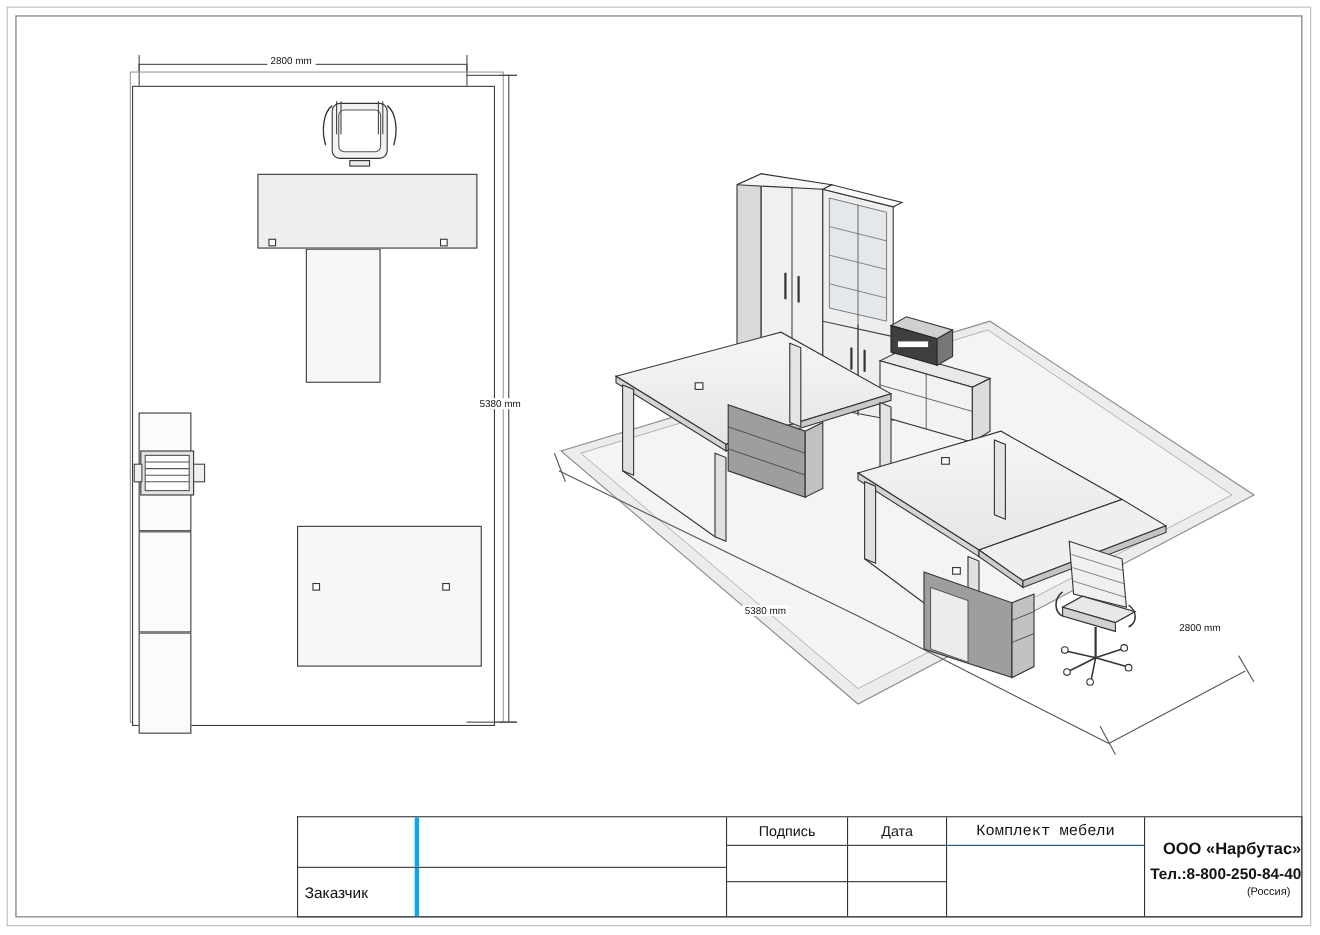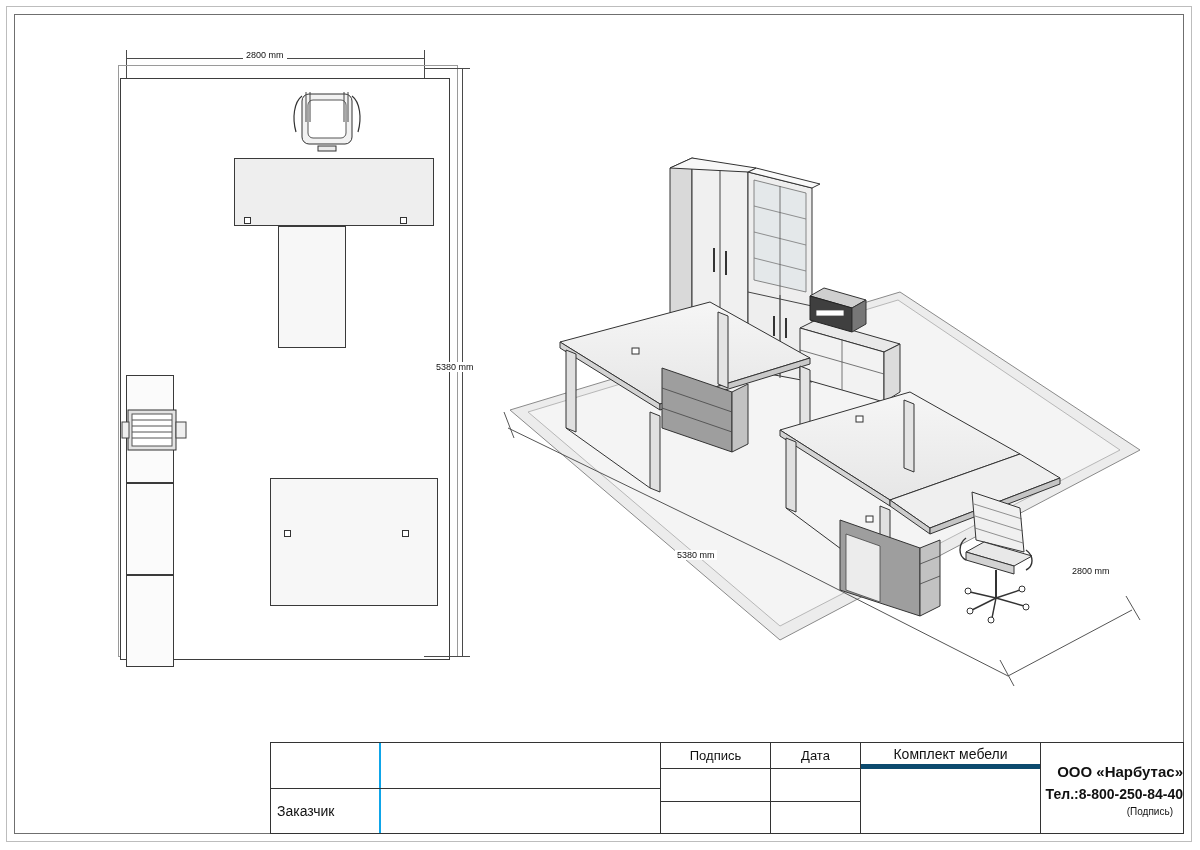--- a/index.html
+++ b/index.html
@@ -146,21 +146,21 @@
     flex: 1;
     display: flex;
     border-bottom: 1px solid #333;
     box-sizing: border-box;
   }
   .tb-row:last-child {
     border-bottom: none;
   }
   .tb-cell-lbl {
     width: 110px;
-    border-right: 2px solid #0ea5e9;
+    border-right: 4px solid #0ea5e9;
     box-sizing: border-box;
     display: flex;
     align-items: center;
     padding-left: 6px;
     font-size: 14px;
     color: #111;
   }
   .tb-cell-blank {
     flex: 1;
   }
@@ -218,27 +218,28 @@
   }
   .tb-set {
     width: 180px;
     border-right: 1px solid #333;
     box-sizing: border-box;
     display: flex;
     flex-direction: column;
   }
   .tb-set-top {
     height: 26px;
-    border-bottom: 5px solid #0c4a6e;
+    border-bottom: 1px solid #0c4a6e;
     box-sizing: border-box;
     display: flex;
     align-items: center;
     justify-content: center;
     font-size: 14px;
     color: #111;
+    font-family: Liberation Mono, monospace;
   }
   .tb-set-bot {
     flex: 1;
   }
   .tb-company {
     flex: 1;
     box-sizing: border-box;
     display: flex;
     flex-direction: column;
     align-items: flex-end;
@@ -475,17 +476,17 @@
     </div>
 
     <div class="tb-set">
       <div class="tb-set-top">Комплект мебели</div>
       <div class="tb-set-bot"></div>
     </div>
 
     <div class="tb-company">
       <div class="name">ООО «Нарбутас»</div>
       <div class="phone">Тел.:8-800-250-84-40</div>
-      <div class="country">(Подпись)</div>
+      <div class="country">(Россия)</div>
     </div>
   </div>
 
 </div>
 
 </body></html>

